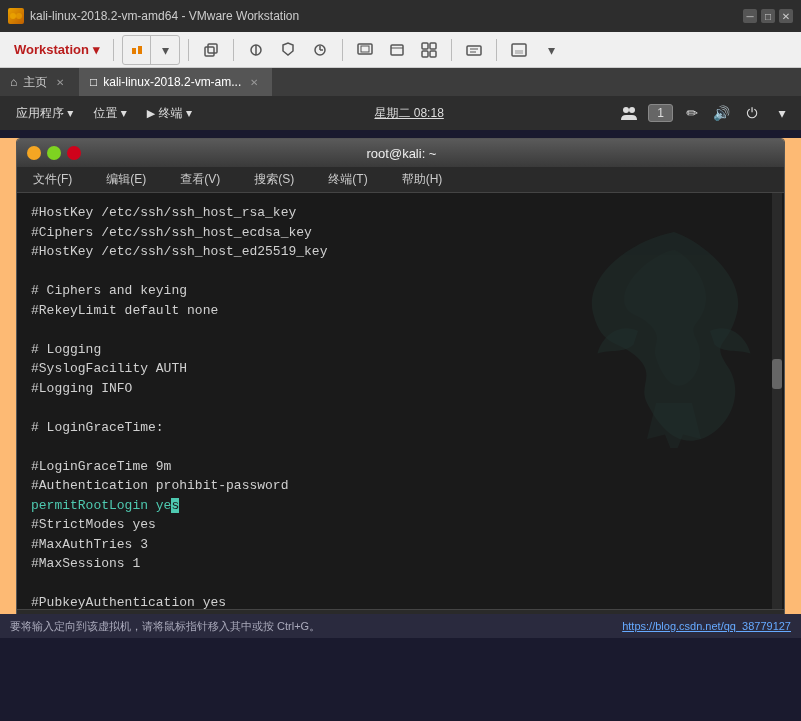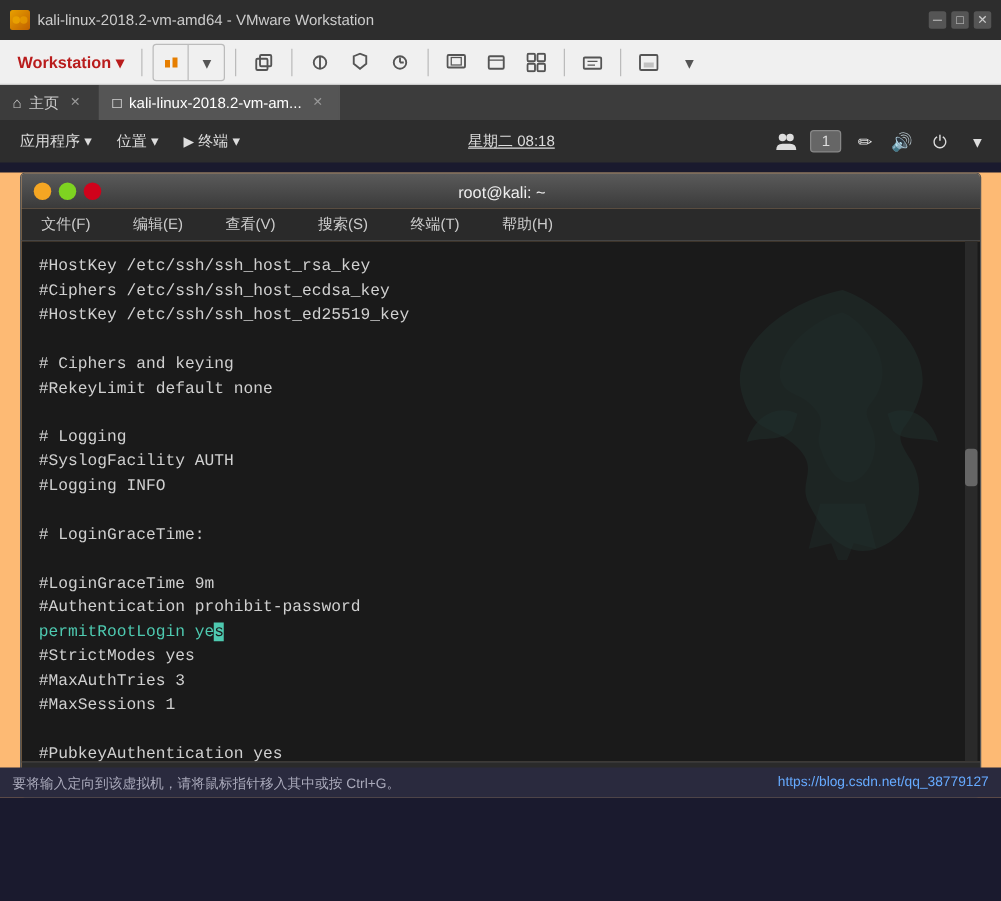--- a/index.html
+++ b/index.html
@@ -285,21 +285,21 @@
       height: 24px;
       background: #2a2a3e;
       display: flex;
       align-items: center;
       justify-content: space-between;
       padding: 0 10px;
       font-size: 11px;
       color: #aab;
     }
     .bottom-status-left { flex: 1; }
-    .bottom-status-right { color: #6af; }
+    .bottom-status-right { color: #6af; text-decoration: underline; }
 
     
     .terminal-scrollbar {
       position: absolute;
       right: 2px;
       top: 0;
       width: 10px;
       height: 100%;
       background: #2a2a2a;
     }

